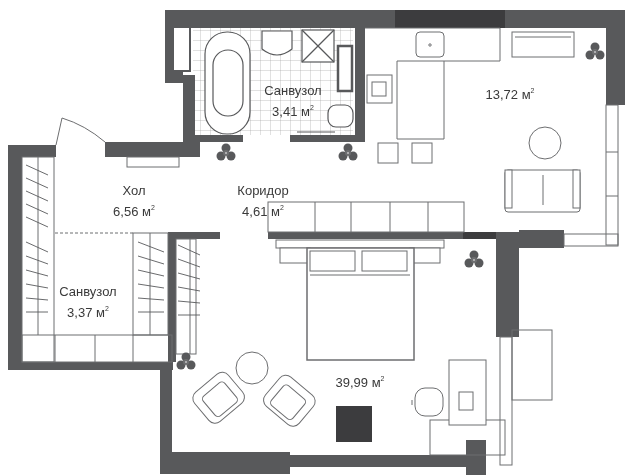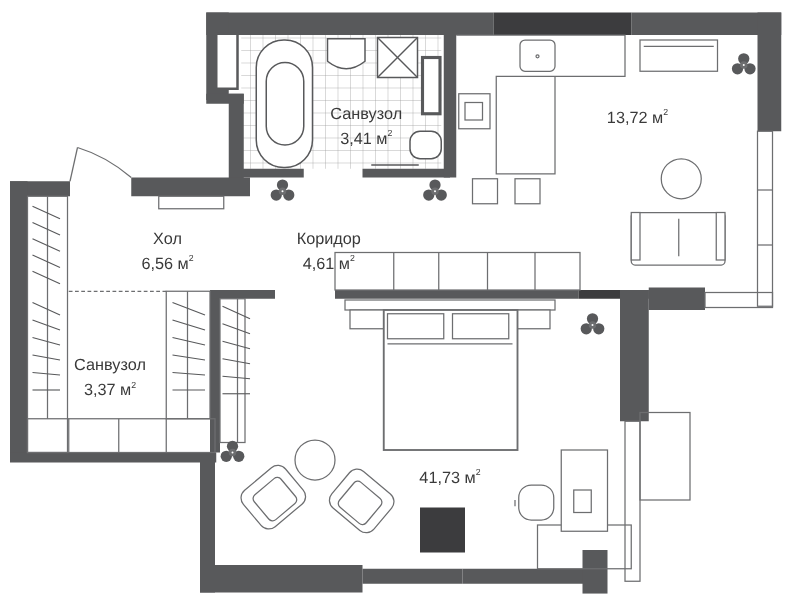--- a/index.html
+++ b/index.html
@@ -213,14 +213,14 @@
 </div>
 <div class="lbl" style="left:227px; top:182px;margin-left:36px;">
   <div>Коридор</div>
   <div><span>4,61</span> <span>м</span><sup>2</sup></div>
 </div>
 <div class="lbl" style="left:88px; top:283px;">
   <div>Санвузол</div>
   <div><span>3,37</span> <span>м</span><sup>2</sup></div>
 </div>
 <div class="lbl" style="left:360px; top:370px;">
-  <div><span>41,73</span> <span>м</span><sup>2</sup></div>
+  <div><span>39,99</span> <span>м</span><sup>2</sup></div>
 </div>
 
 </body></html>

